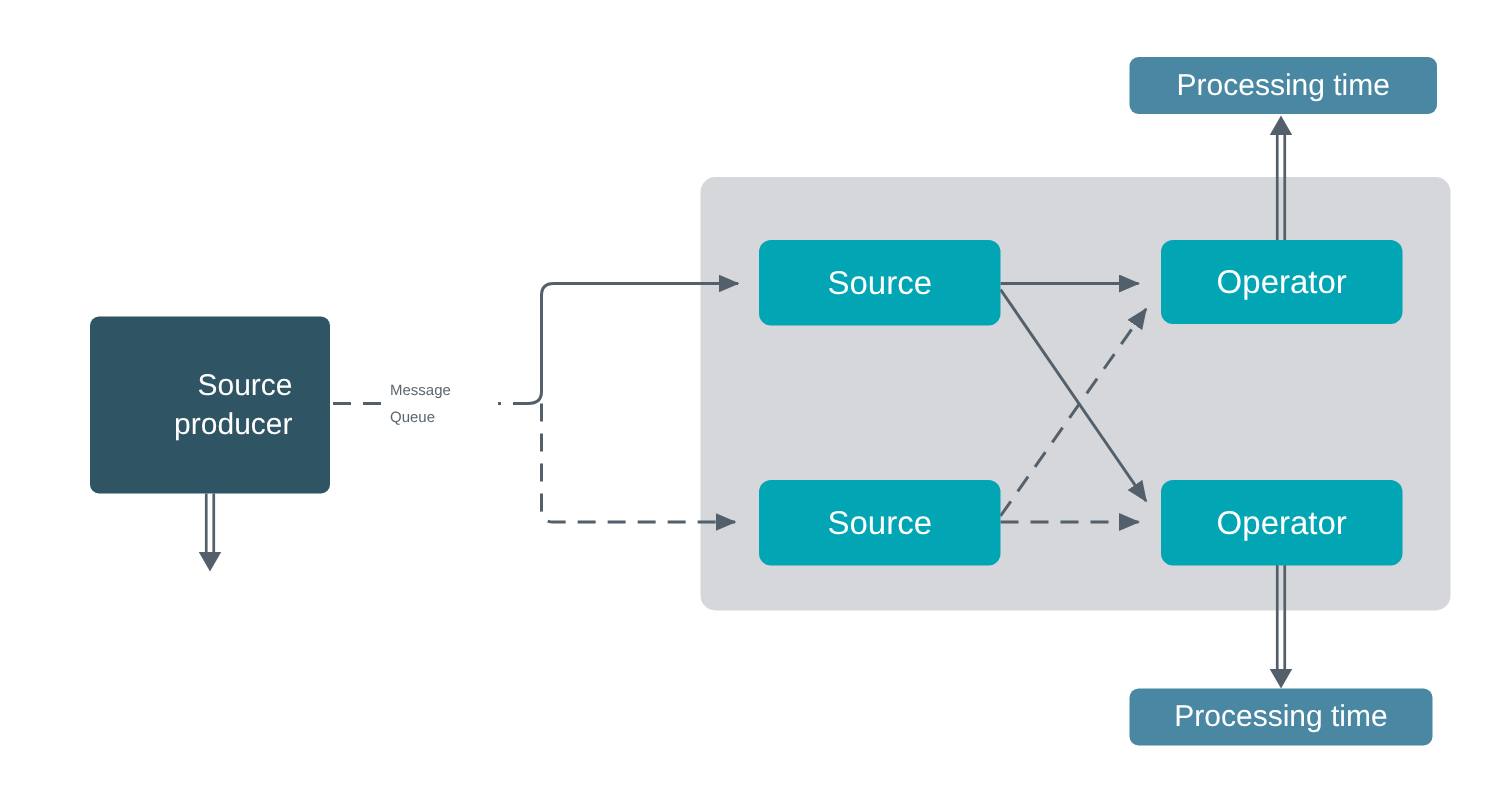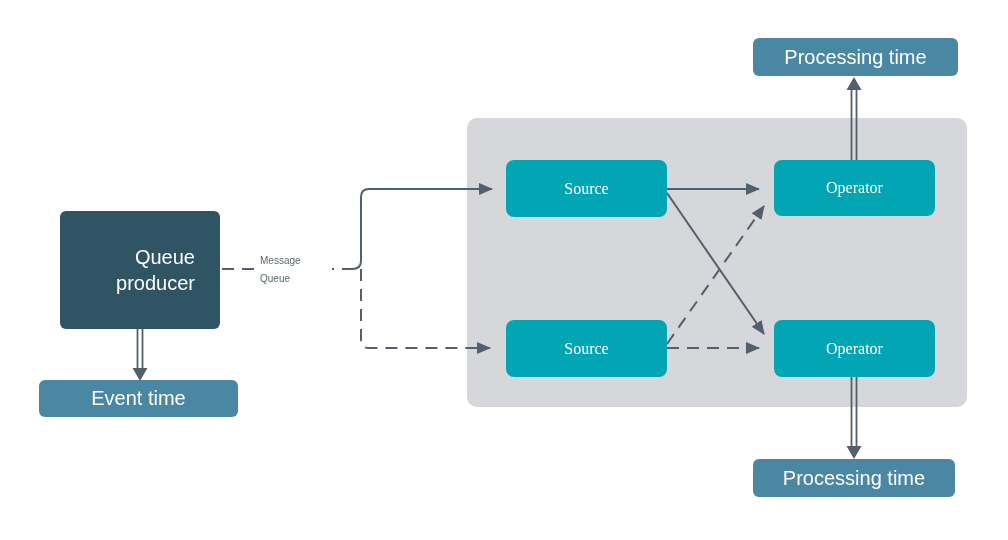--- a/index.html
+++ b/index.html
@@ -13,21 +13,21 @@
   }
   svg.wires { position:absolute; left:0; top:0; width:1008px; height:540px; pointer-events:none; }
   .ln { stroke:var(--line); stroke-width:2; fill:none; }
   .dash { stroke-dasharray:12 8; }
   .dbl { stroke:var(--line); stroke-width:1.8; }
   .arrfill { fill:var(--line); }
   .node {
     position:absolute; display:flex; align-items:center; justify-content:center;
     color:#ffffff; text-align:right;
   }
-  .teal { background:var(--teal); border-radius:8px; font-size:16px;font-family:Liberation Serif, serif; }
+  .teal { background:var(--teal); border-radius:8px; font-size:22px; }
   .badge { background:var(--steel); border-radius:6px; font-size:20px; }
   .producer {
     background:var(--dark); border-radius:6px; font-size:20px; line-height:1.3;
   }
   .producer .inner { width:110px; }
   .mq-label {
     position:absolute; left:295px; top:270px; transform:translate(-50%,-50%);
     background:#ffffff; color:var(--textgray); font-size:10px; line-height:18px;
     text-align:left; width:70px; padding:1px 2px;
   }
@@ -73,26 +73,23 @@
     </g>
 
     <g>
       <line class="dbl" x1="851.5" y1="376" x2="851.5" y2="446"></line>
       <line class="dbl" x1="856.5" y1="376" x2="856.5" y2="446"></line>
       <polygon class="arrfill" points="846.5,446 861.5,446 854,459"></polygon>
     </g>
   </svg>
 
   <div class="node producer" style="left:60px; top:211px; width:160px; height:118px;">
-    <div class="inner">Queue producer</div>
+    <div class="inner">Source producer</div>
   </div>
 
-  <div class="node badge" style="left:39px; top:380px; width:199px; height:37px;">
-    <span>Event time</span>
-  </div>
 
   <div class="mq-label">Message Queue</div>
 
   <div class="node teal" style="left:506px; top:160px; width:161px; height:57px;">
     <span>Source</span>
   </div>
 
   <div class="node teal" style="left:506px; top:320px; width:161px; height:57px;">
     <span>Source</span>
   </div>

